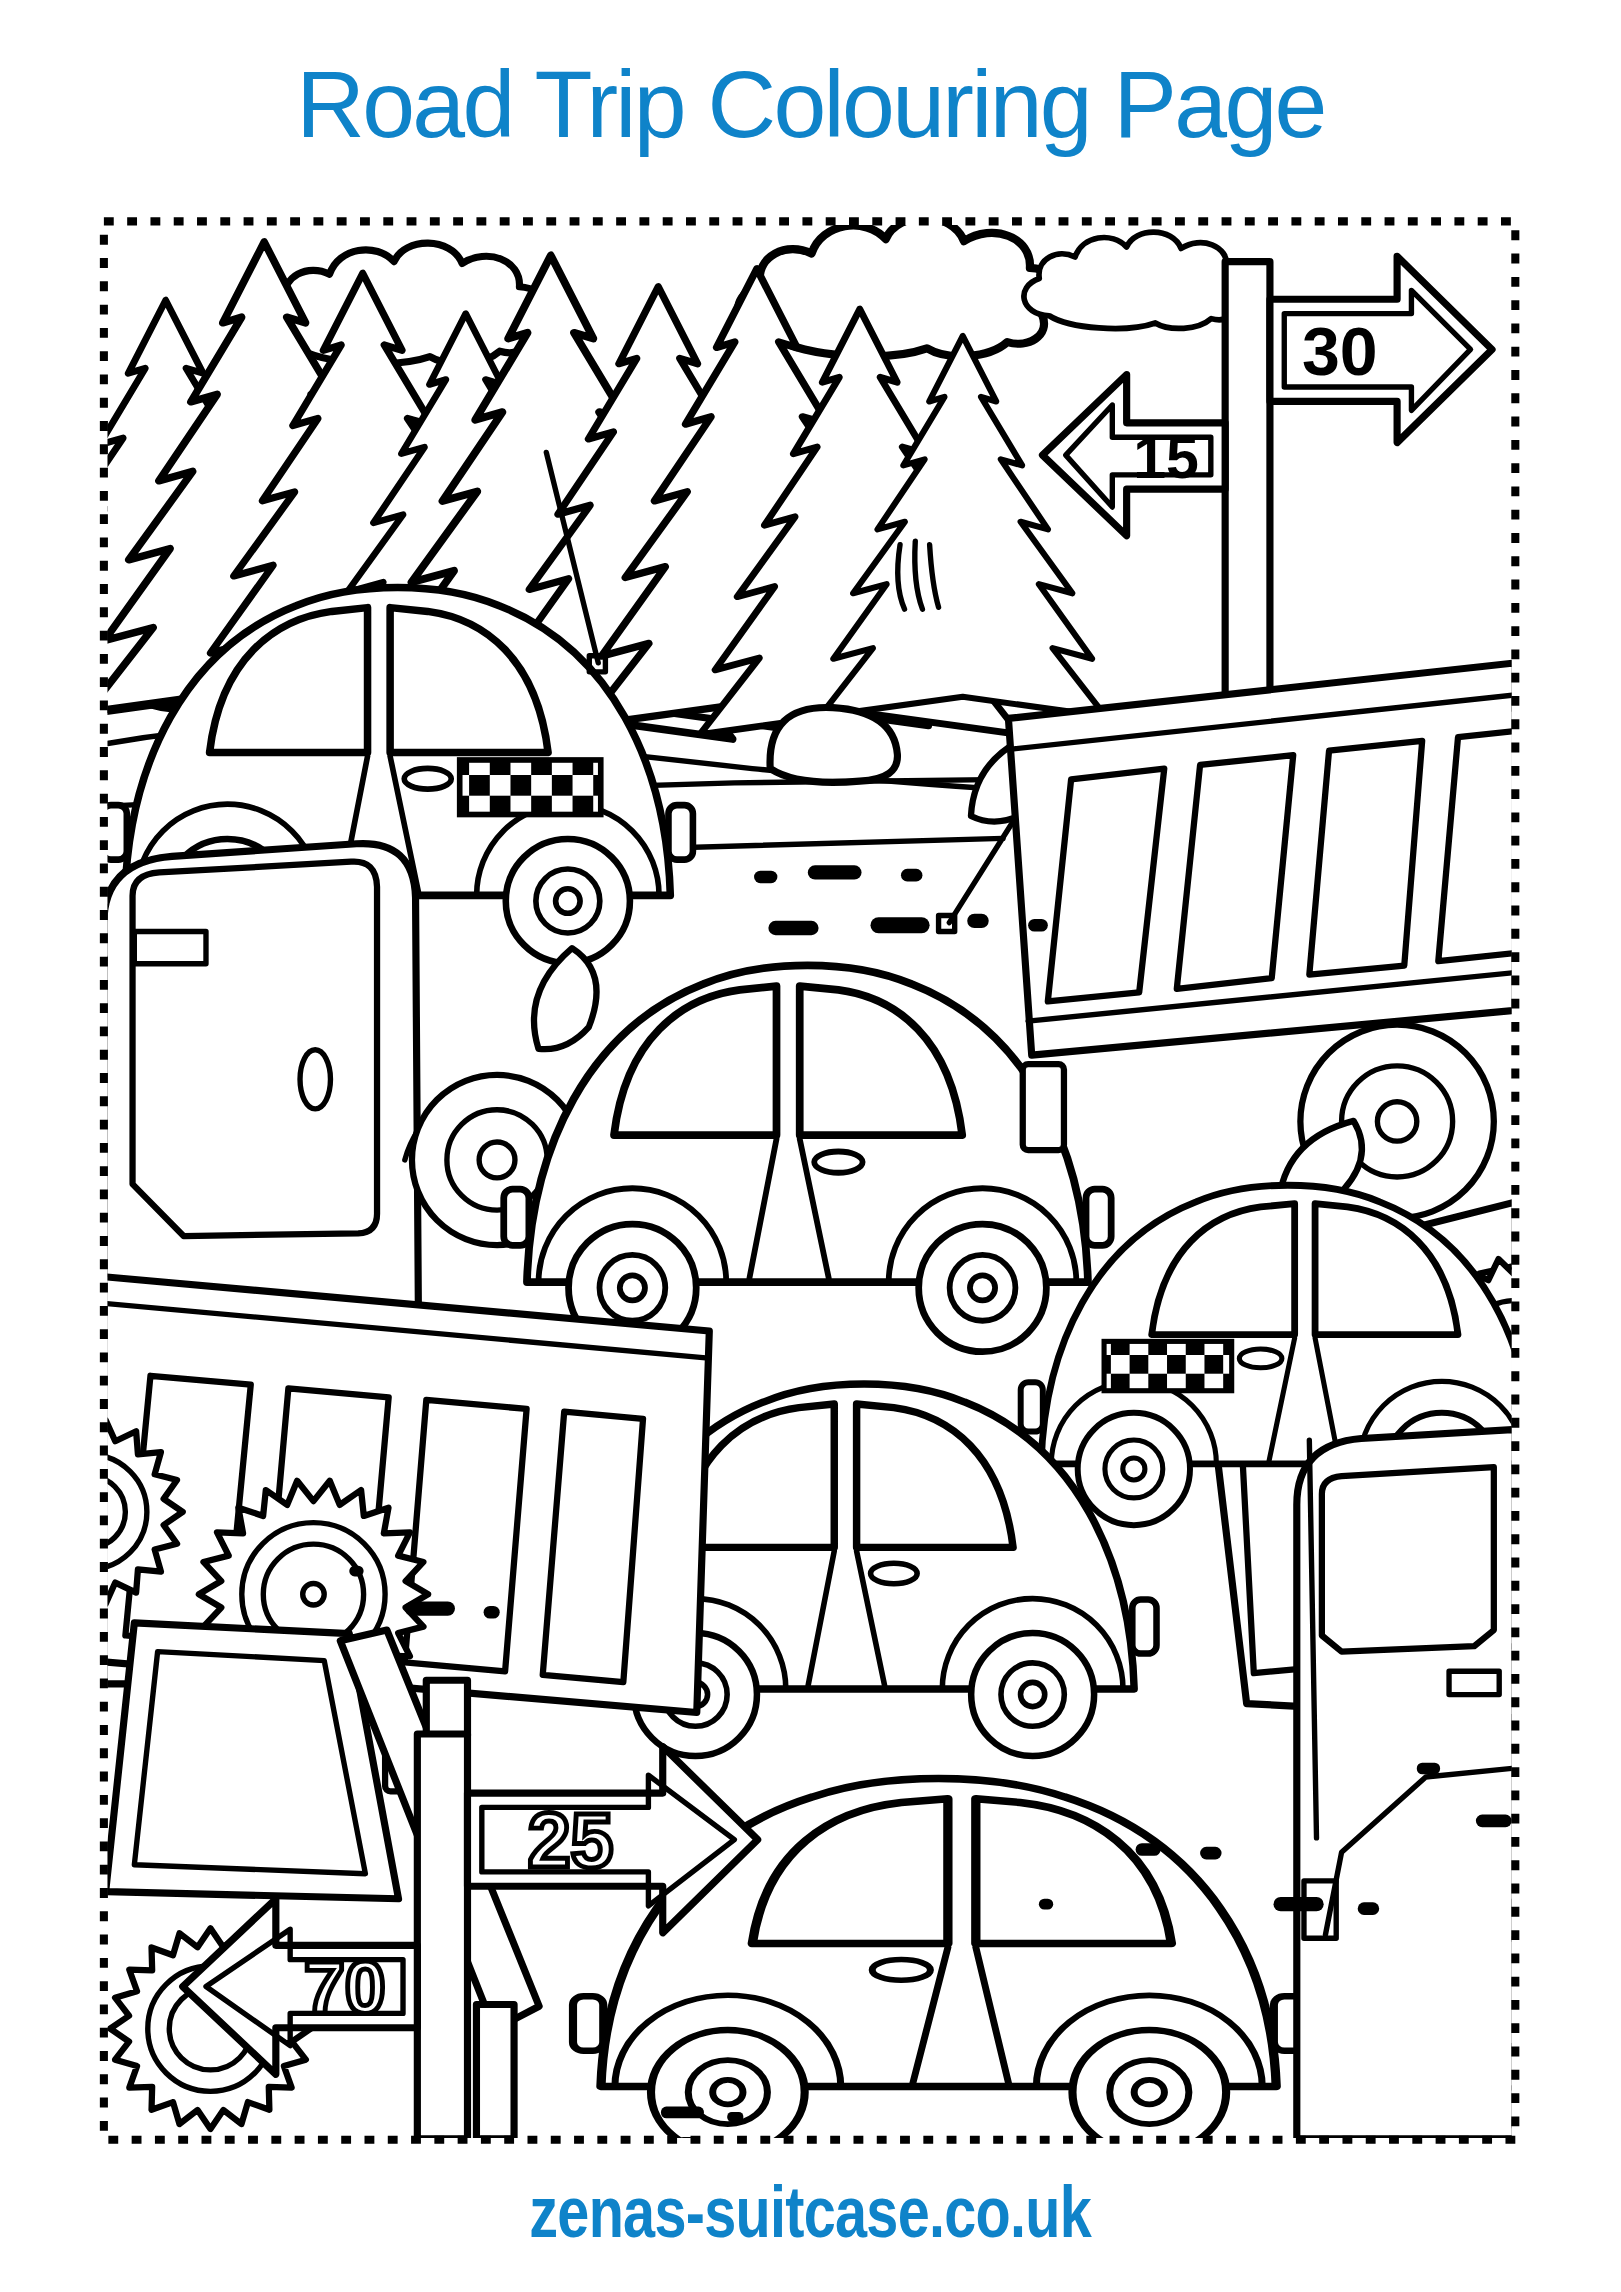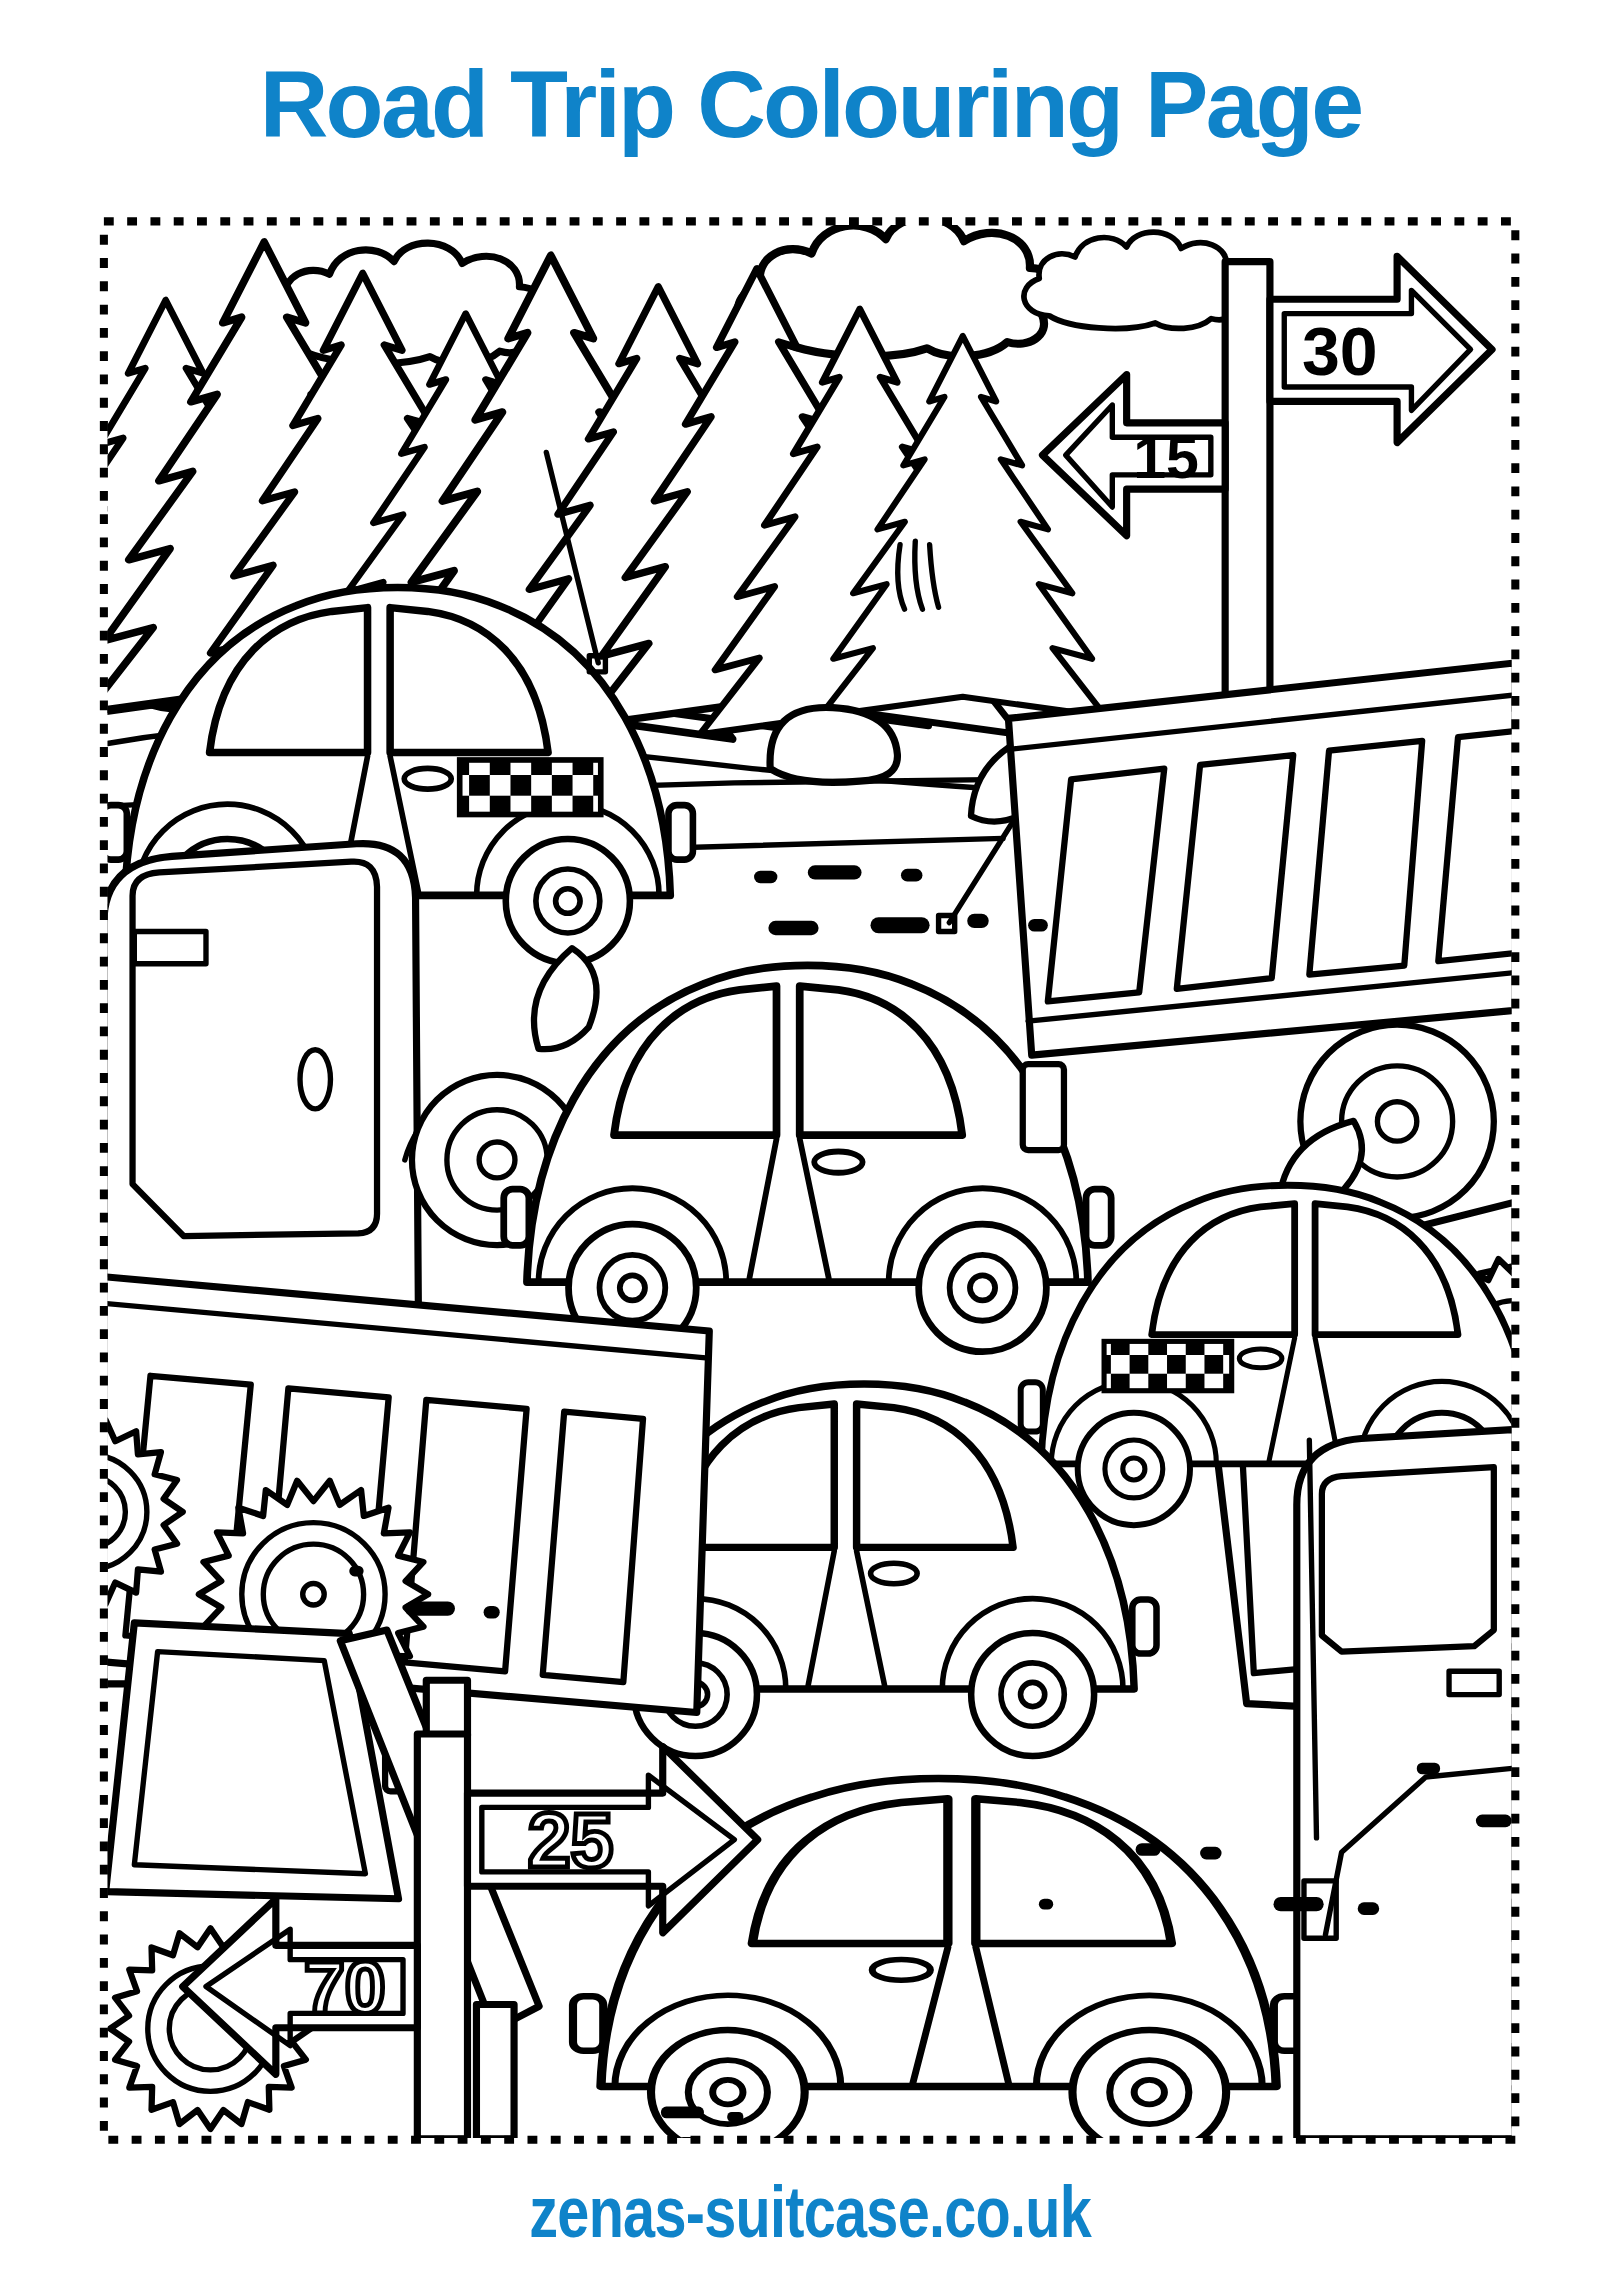--- a/index.html
+++ b/index.html
@@ -1,19 +1,19 @@
 <!DOCTYPE html>
 <html style="font-size:14.3px"><head>
 <meta charset="utf-8">
 <style>
   html,body{margin:0;padding:0;background:#ffffff;}
   body{width:1621px;height:2293px;position:relative;font-family:"Liberation Sans",sans-serif;}
   #page{position:absolute;inset:0;background:#ffffff;overflow:hidden;}
   #title{position:absolute;top:50px;left:0;width:100%;text-align:center;
-         font-size:95px;font-weight:bold;letter-spacing:-2.7px;color:#0f83c9;}
+         font-size:95px;font-weight:normal;letter-spacing:-2.7px;color:#0f83c9;}
   #footer{position:absolute;top:2171px;left:0;width:100%;text-align:center;}
   #footer span{display:inline-block;transform:scaleX(0.8);transform-origin:center;
          font-size:72px;font-weight:bold;letter-spacing:-0.9px;color:#0f83c9;}
   svg{position:absolute;left:0;top:0;}
   .ln{fill:#ffffff;stroke:#000000;stroke-width:8;stroke-linejoin:round;stroke-linecap:round;}
   .ln6{fill:none;stroke:#000000;stroke-width:6;stroke-linejoin:round;stroke-linecap:round;}
   .ln7{fill:#ffffff;stroke:#000000;stroke-width:7;stroke-linejoin:round;stroke-linecap:round;}
   .open{fill:none;}
   .dash{fill:#000000;stroke:none;}
   .num{font-family:"Liberation Sans",sans-serif;font-weight:bold;fill:#000;text-anchor:middle;}

